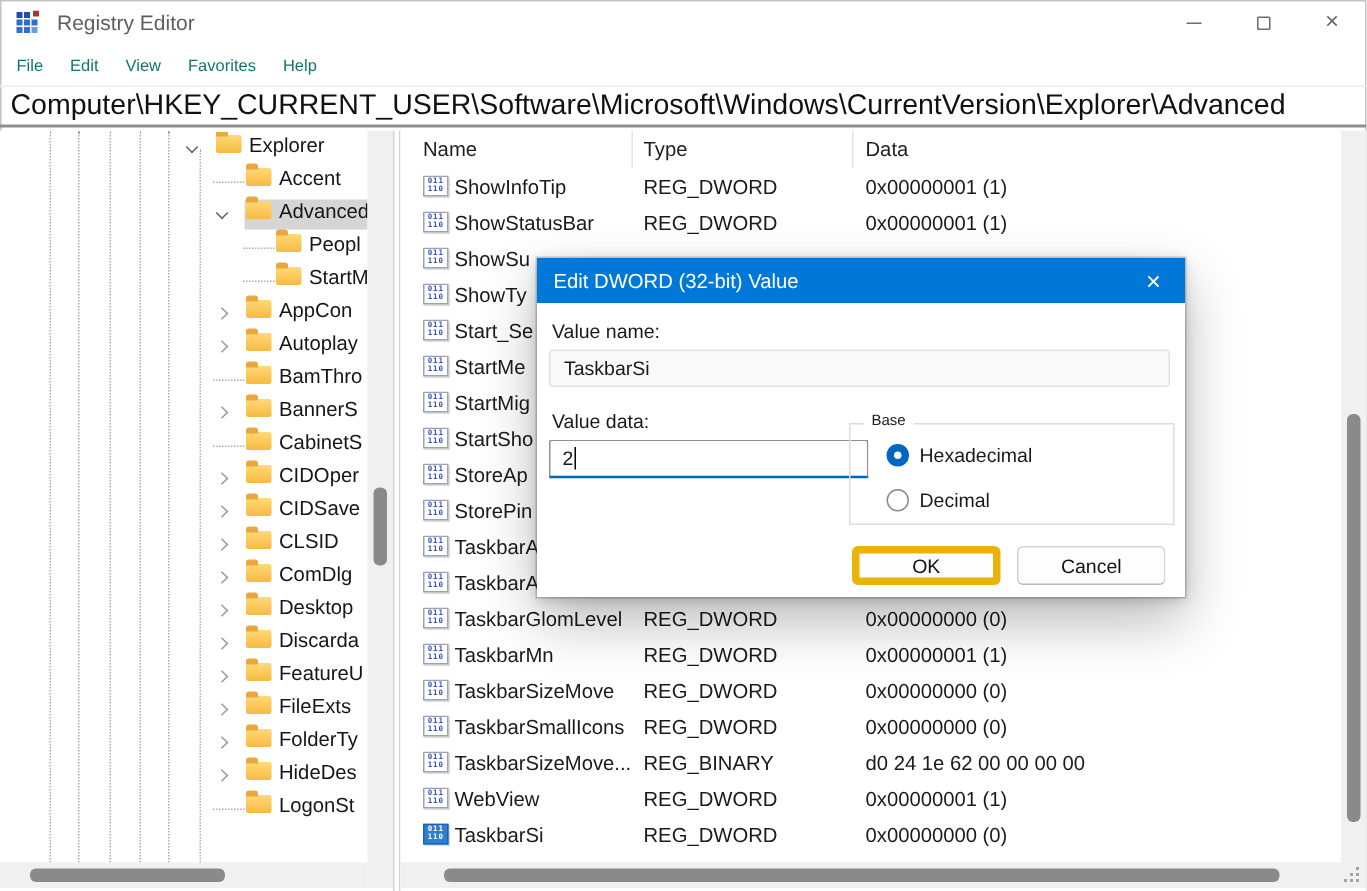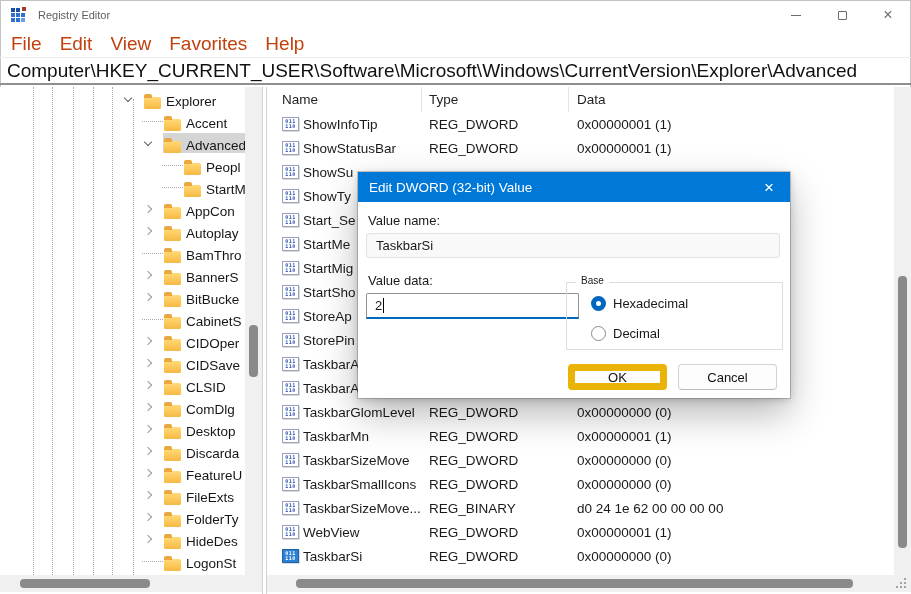--- a/index.html
+++ b/index.html
@@ -5,50 +5,50 @@
   * { margin:0; padding:0; box-sizing:border-box; }
   html,body { background:#e8e8e8; }
   .window {
     position:relative; width:911px; height:594px; background:#fff;
     font-family:"Liberation Sans", sans-serif; color:#1a1a1a; overflow:hidden;
     box-shadow: inset 0 0 0 1px #c3c3c3;
   }
   
   .titlebar { height:30px; display:flex; align-items:center; padding-left:10px; }
   .app-icon { width:17px; height:17px; margin-right:11px; flex:0 0 auto; }
-  .win-title { font-size:11px; color:#5e5e5e; }
+  .win-title { font-size:14px; color:#5e5e5e; }
   .win-controls { margin-left:auto; display:flex; height:30px; }
   .win-btn { width:46px; height:30px; display:flex; align-items:center; justify-content:center; }
   .glyph-min { width:10px; height:1px; background:#6b6b6b; }
   .glyph-max { width:9px; height:9px; border:1px solid #6b6b6b; border-radius:1px; }
   .glyph-close { font-size:16px; color:#6b6b6b; line-height:1; font-weight:400; }
   
   .menubar { height:28px; display:flex; align-items:center; padding-left:2px; border-bottom:1px solid #ededed; }
-  .menu-item { font-size:19px; padding:0 9px; color:#c2410c; }
+  .menu-item { font-size:11px; padding:0 9px; color:#0f766e; }
   
   .addressbar { height:27px; display:flex; align-items:center; padding-left:7px; border-bottom:2px solid #8f8f8f; }
   .addressbar span { font-size:19px; color:#111; white-space:nowrap; }
   
   .main { position:absolute; top:87px; left:0; right:0; bottom:0; display:flex; }
   .tree-panel { position:relative; width:262px; flex:0 0 auto; overflow:hidden; background:#fff; }
   .panel-divider { width:5px; flex:0 0 auto; border-left:1px solid #d2d2d2; border-right:1px solid #d2d2d2; background:#fff; }
   .list-panel { position:relative; flex:1; overflow:hidden; background:#fff; }
   
   .guide { position:absolute; top:0; bottom:19px; width:0; border-left:1px dotted #ababab; }
   .tree-rows { position:absolute; left:0; top:1px; right:17px; overflow:hidden; }
   .tree-row { height:22px; display:flex; align-items:center; white-space:nowrap; font-size:13.5px; }
   .tree-row.d0 { padding-left:122px; }
   .tree-row.d1 { padding-left:142px; }
   .tree-row.d2 { padding-left:162px; }
   .chev-box { width:21px; height:100%; display:flex; align-items:center; flex:0 0 auto; }
   .chev { width:6px; height:6px; border-right:1.6px solid #5f5f5f; border-bottom:1.6px solid #5f5f5f; display:inline-block; margin-left:3px; }
   .chev.expanded { transform:rotate(45deg); margin-top:-2px; }
   .chev.collapsed { transform:rotate(-45deg); border-color:#9a9a9a; }
   .stub { width:21px; height:0; border-top:1px dotted #ababab; flex:0 0 auto; align-self:center; margin-top:1px; }
-  .sel-wrap { display:flex; align-items:flex-end; height:20px; padding:0 3px 0 1px; }
+  .sel-wrap { display:flex; align-items:flex-start; height:20px; padding:0 3px 0 1px; }
   .tree-row.selected .sel-wrap { background:#d5d5d5; }
   .folder { position:relative; width:17px; height:12px; margin:1px 5px 0 0; flex:0 0 auto;
             background:linear-gradient(180deg,#ffd977 0%,#fcc85a 55%,#f5b944 100%); border-radius:1.5px; }
   .folder::before { content:""; position:absolute; top:-3px; left:0; width:8px; height:4px;
             background:#eaa73f; border-radius:2px 2px 0 0; }
   .tlabel { color:#161616; }
   
   .vsb { position:absolute; top:0; right:0; width:17px; bottom:2px; background:#f0f0f0; }
   .hsb { position:absolute; left:0; right:17px; bottom:2px; height:17px; background:#f0f0f0; }
   .vsb .thumb { position:absolute; left:4px; width:9px; background:#8a8a8a; border-radius:4px; }
@@ -99,21 +99,21 @@
   .gb-legend { position:absolute; top:-8px; left:9px; background:#fff; padding:0 5px; font-size:10px; }
   .radio-row { position:absolute; left:17px; display:flex; align-items:center; }
   .radio-row.hex { top:13px; }
   .radio-row.dec { top:43px; }
   .radio { width:15px; height:15px; border-radius:50%; background:#fff; flex:0 0 auto; }
   .radio.on { border:5px solid #0067c0; }
   .radio.off { border:1px solid #8a8a8a; }
   .radio-row span { margin-left:7px; }
   .btn { position:absolute; top:162px; width:99px; height:26px; border-radius:4px; background:#fdfdfd;
          display:flex; align-items:center; justify-content:center; font-size:13px; color:#111; }
-  .btn.ok { left:210px; border:7px solid #eab308; }
+  .btn.ok { left:210px; border:5px solid #eab308; }
   .btn.cancel { left:320px; border:1px solid #d2d2d2; border-bottom-color:#bcbcbc; }
 </style>
 </head>
 <body>
 
 <div class="window">
 
   <div class="titlebar">
     <svg class="app-icon" viewBox="0 0 17 17">
       <rect x="1" y="1" width="4" height="4" fill="#1d4fa8"></rect>
@@ -226,29 +226,20 @@
               <span class="tlabel">BamThro</span>
             </span>
           </div>
           <div class="tree-row d1">
             <span class="chev-box">
               <i class="chev collapsed"></i>
             </span>
             <span class="sel-wrap">
               <span class="folder"></span>
               <span class="tlabel">BannerS</span>
-            </span>
-          </div>
-          <div class="tree-row d1">
-            <span class="chev-box">
-              <i class="chev collapsed"></i>
-            </span>
-            <span class="sel-wrap">
-              <span class="folder"></span>
-              <span class="tlabel">BitBucke</span>
             </span>
           </div>
           <div class="tree-row d1">
             <span class="stub"></span>
             <span class="sel-wrap">
               <span class="folder"></span>
               <span class="tlabel">CabinetS</span>
             </span>
           </div>
           <div class="tree-row d1">

